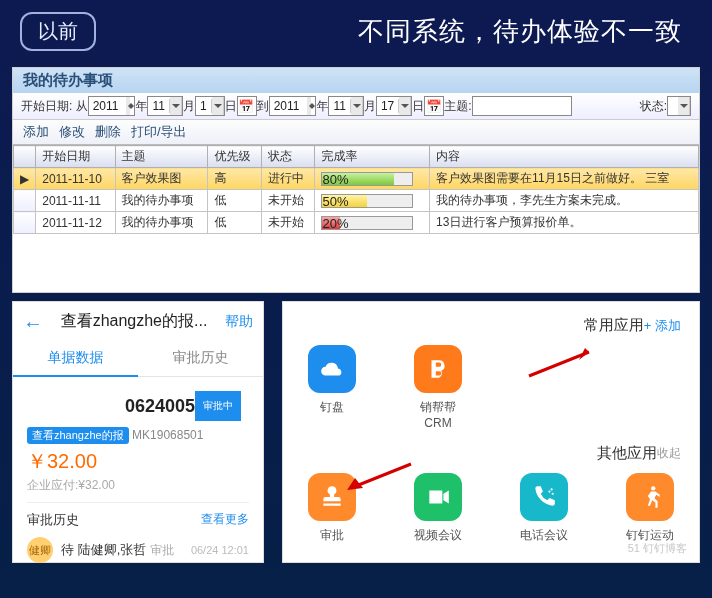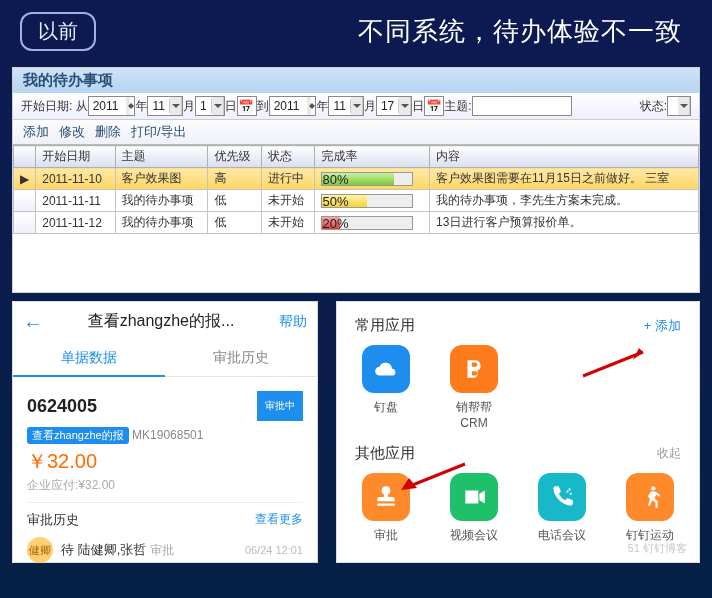--- a/index.html
+++ b/index.html
@@ -44,41 +44,41 @@
   .row2{display:flex;gap:18px;margin-top:8px}
   .p2{width:328px;height:262px;background:#fff;border:1px solid #ddd;padding:0}
   .p2-hd{display:flex;align-items:center;padding:8px 10px}
   .back{color:#1d8dee;font-size:20px;cursor:pointer}
   .p2-title{flex:1;text-align:center;font-size:16px;color:#222}
   .help{color:#1d8dee;font-size:14px}
   .tabs{display:flex}
   .tab{flex:1;text-align:center;padding:8px 0;font-size:14px;color:#888;border-bottom:1px solid #e5e5e5}
   .tab.act{color:#1d8dee;border-bottom:2px solid #1d8dee}
   .p2-body{padding:8px 14px}
-  .doc-row{display:flex;justify-content:space-between;align-items:center;margin:6px 0}
+  .doc-row{display:flex;justify-content:flex-end;align-items:center;margin:6px 8px}
   .docno{font-size:18px;font-weight:bold;color:#222}
   .pill2{background:#1d8dee;color:#fff;border-radius:0;font-size:10px;padding:8px 8px}
   .tag{background:#1d8dee;color:#fff;font-size:11px;padding:1px 5px;border-radius:3px;display:inline-block}
   .tagline{color:#888;font-size:12px}
   .amt{color:#ff6b00;font-size:20px;font-weight:500;margin-top:4px}
   .sub{color:#aaa;font-size:12px;margin-top:2px}
   .sep{border:none;border-top:1px solid #eee;margin:8px 0}
   .hist-hd{display:flex;justify-content:space-between;font-size:13px;color:#333}
   .more{color:#1d8dee;font-size:12px}
   .hist-row{display:flex;align-items:center;gap:8px;margin-top:8px}
   .avatar{width:26px;height:26px;border-radius:13px;background:#ffcf70;color:#a86a10;font-size:11px;display:flex;align-items:center;justify-content:center}
   .names{font-size:13px;color:#333}
   .grey{color:#aaa;font-size:12px;margin-left:4px}
   .time2{margin-left:auto;font-size:11px;color:#bbb}
 
   .p3{flex:1;height:262px;background:#fff;border:1px solid #ddd;padding:10px 18px 6px;position:relative}
-  .sec-hd{display:flex;justify-content:space-between;align-items:center;margin-top:4px}
+  .sec-hd{display:flex;justify-content:flex-end;align-items:center;margin-top:4px}
   .sec-hd h4{font-size:15px;font-weight:500;color:#333}
   .add{color:#1d8dee;font-size:13px}
-  .apps{display:flex;gap:26px;margin-top:10px}
+  .apps{display:flex;gap:44px;margin-top:10px}
   .app{width:62px;text-align:center;font-size:12px;color:#555}
   .ico{width:48px;height:48px;border-radius:12px;margin:0 auto 6px;display:flex;align-items:center;justify-content:center}
   .blue{background:#1d8dee}.orange{background:#ff8a2c}.orange2{background:#ff7a1a}.green{background:#1fc06a}.teal{background:#17b8c9}
   .ico svg{fill:#fff}
   .arrow-red{position:absolute}
   .collapse{color:#999;font-size:12px}
   .wm{position:absolute;right:12px;bottom:6px;color:#c7c7c7;font-size:11px}
 </style>
 </head>
 <body>

